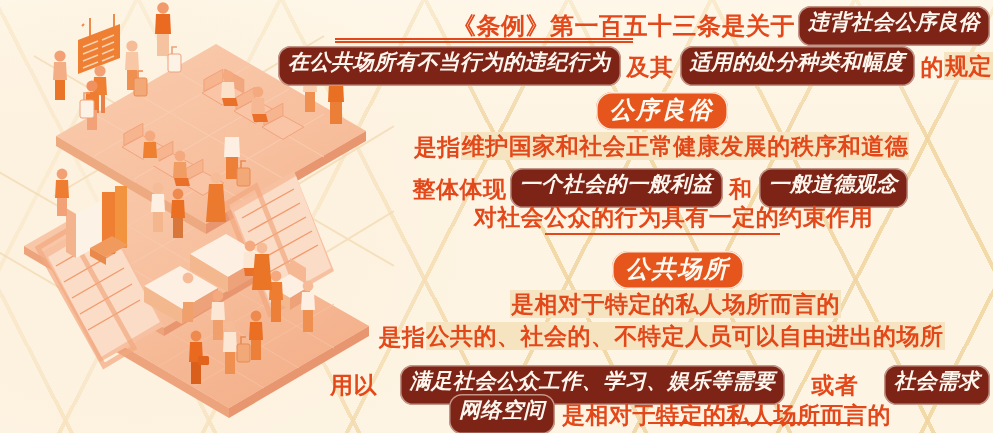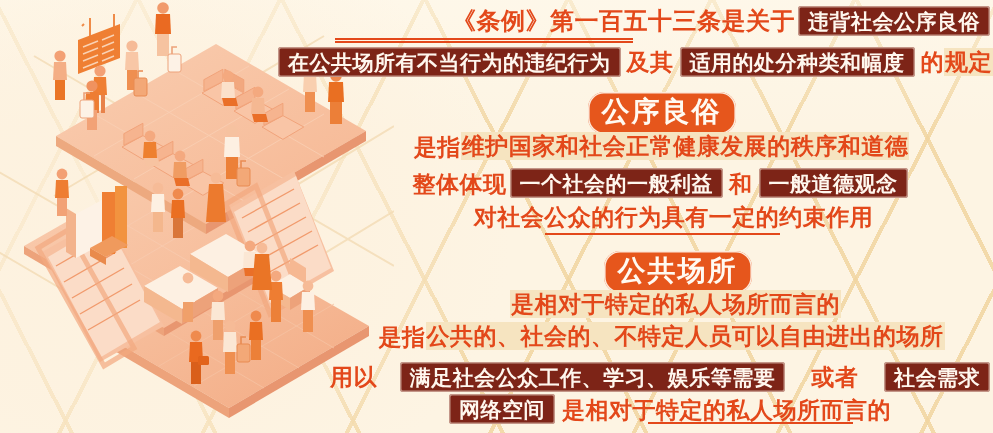--- a/index.html
+++ b/index.html
@@ -81,38 +81,40 @@
   }
 
   
   .pill-dark {
     display: inline-flex;
     align-items: center;
     background: #7d2417;
     color: #fff7ee;
     font-size: 21px;
     line-height: 1;
-    padding: 5px 10px 4px 10px;
-    border-radius: 3px;
+    padding: 5px 10px 14px 10px;
+    border-radius: 13px;
     margin: 0 3px;
     box-shadow: inset 0 0 0 1.5px rgba(255,244,230,0.55);
+    font-style: italic;
   }
 
   
   .pill-bright {
     display: inline-flex;
     align-items: center;
     background: #e6561c;
     color: #fffaf2;
-    font-size: 28px;
+    font-size: 24px;
     line-height: 1;
     padding: 6px 14px 8px 14px;
     border-radius: 16px;
     box-shadow: inset 0 0 0 1.6px rgba(255,248,238,0.9);
     letter-spacing: 2px;
+    font-style: italic;
   }
 
   
   .ul-double {
     position: absolute;
     border-top: 2px solid #e3481a;
     border-bottom: 2px solid #e3481a;
     height: 5px;
   }
   .ul-single {
@@ -489,21 +491,21 @@
     </div>
 
     <div class="line" style="left:0px; top:322px; width:663px; justify-content:center;">
       <span class="t">是指</span>
       <span class="hl">公共的、社会的、不特定人员可以自由进出的场所</span>
     </div>
 
     <div class="line" style="left:0px; top:357px; width:663px; justify-content:space-between;">
       <span class="t">用以</span>
       <span class="pill-dark">满足社会公众工作、学习、娱乐等需要</span>
-      <span class="t" style="margin:8px 3px;">或者</span>
+      <span class="t" style="margin:16px 3px;">或者</span>
       <span class="pill-dark">社会需求</span>
     </div>
 
     <div class="line" style="left:7px; top:394px; width:663px; justify-content:center;">
       <span class="pill-dark">网络空间</span>
       <span class="t" style="margin-left:4px;">是相对于特定的私人场所而言的</span>
     </div>
     <div class="ul-single" style="left:318px; top:422px; width:205px;"></div>
 
   </div>

